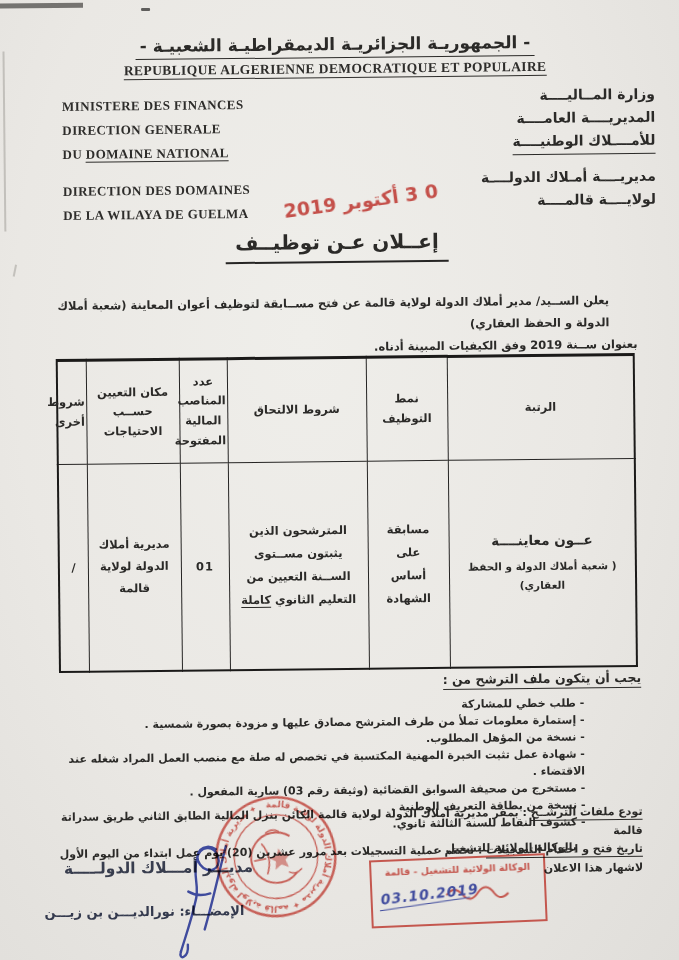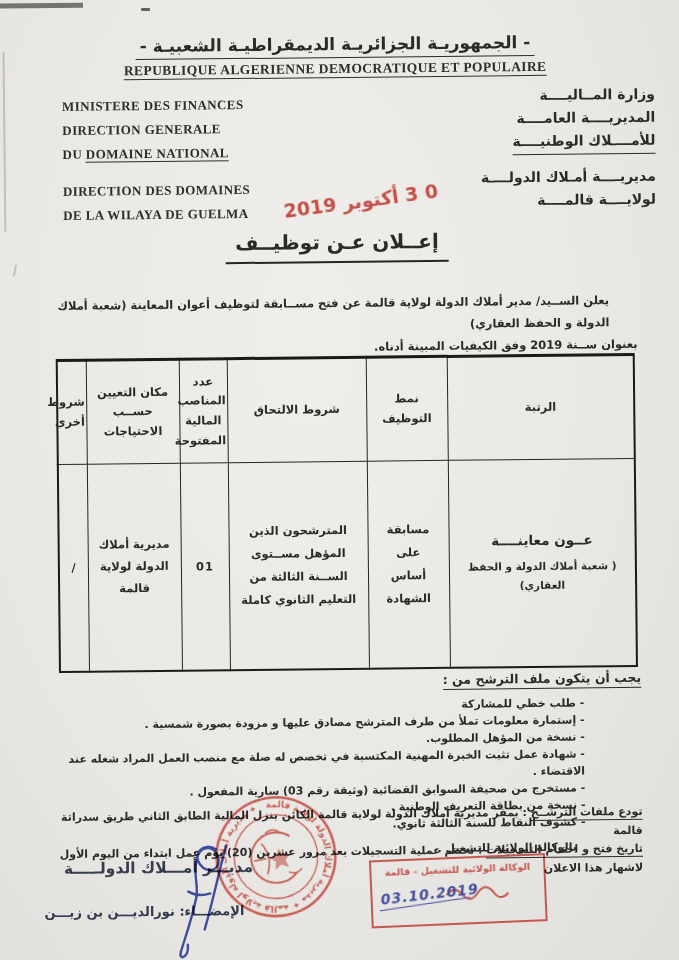--- a/index.html
+++ b/index.html
@@ -50,21 +50,21 @@
   table.jobs th,table.jobs td{
     border:1.5px solid #262524;vertical-align:middle;text-align:center;
     color:#2b2a28;
   }
   table.jobs th{height:100px;font-size:11.5px;font-weight:bold;white-space:pre-line;line-height:1.7;}
   table.jobs td{height:204px;font-size:11.5px;font-weight:bold;}
   td.rank .t1{font-size:13.5px;letter-spacing:.5px;margin-bottom:9px;}
   td.rank .t2{font-size:10.5px;padding:0 16px;line-height:1.8;}
   td.mode{text-align:right;padding:0 9px;line-height:2.0;font-size:12px;}
   td.cond{padding:0 11px;line-height:2.0;}
-  td.cond .ul2{text-underline-offset:3px;}
+  td.cond .ul2{text-decoration:underline;text-underline-offset:3px;}
   td.num{font-size:13.5px;letter-spacing:1px;}
   td.loc{padding:0 6px;line-height:1.9;font-size:11.5px;}
   td.other{font-weight:normal;font-size:12px;}
   
   .req{right:40px;top:670px;width:600px;text-align:right;}
   .req-heading{font-size:12.5px;font-weight:bold;border-bottom:1.6px solid #2b2a28;padding-bottom:2px;display:inline-block;}
   .req ul{list-style:none;margin:6px 0 0;padding:0 57px 0 0;font-size:11px;font-weight:bold;line-height:17px;}
   
   .deposit{right:40px;left:30px;top:806px;text-align:right;font-size:11px;font-weight:bold;line-height:18.5px;}
   .dep-label{border-bottom:1.6px solid #2b2a28;padding-bottom:1px;}
@@ -157,21 +157,21 @@
 الاحتياجات</th>
         <th>شروط
 أخرى</th>
       </tr>
       <tr>
         <td class="rank">
           <div class="t1">عــون معاينــــة</div>
           <div class="t2">( شعبة أملاك الدولة و الحفظ العقاري)</div>
         </td>
         <td class="mode">مسابقة على أساس الشهادة</td>
-        <td class="cond"><span>المترشحون الذين المؤهل مســتوى الســنة الثالثة من التعليم الثانوي </span><span class="ul2">كاملة</span></td>
+        <td class="cond"><span>المترشحون الذين يثبتون مســتوى الســنة التعيين من التعليم الثانوي </span><span class="ul2">كاملة</span></td>
         <td class="num">01</td>
         <td class="loc">مديرية أملاك الدولة لولاية قالمة</td>
         <td class="other">/</td>
       </tr>
     </tbody>
       </table>
 
     <div class="abs req ar">
       <span class="req-heading">يجب أن يتكون ملف الترشح من :</span>
       <ul>

